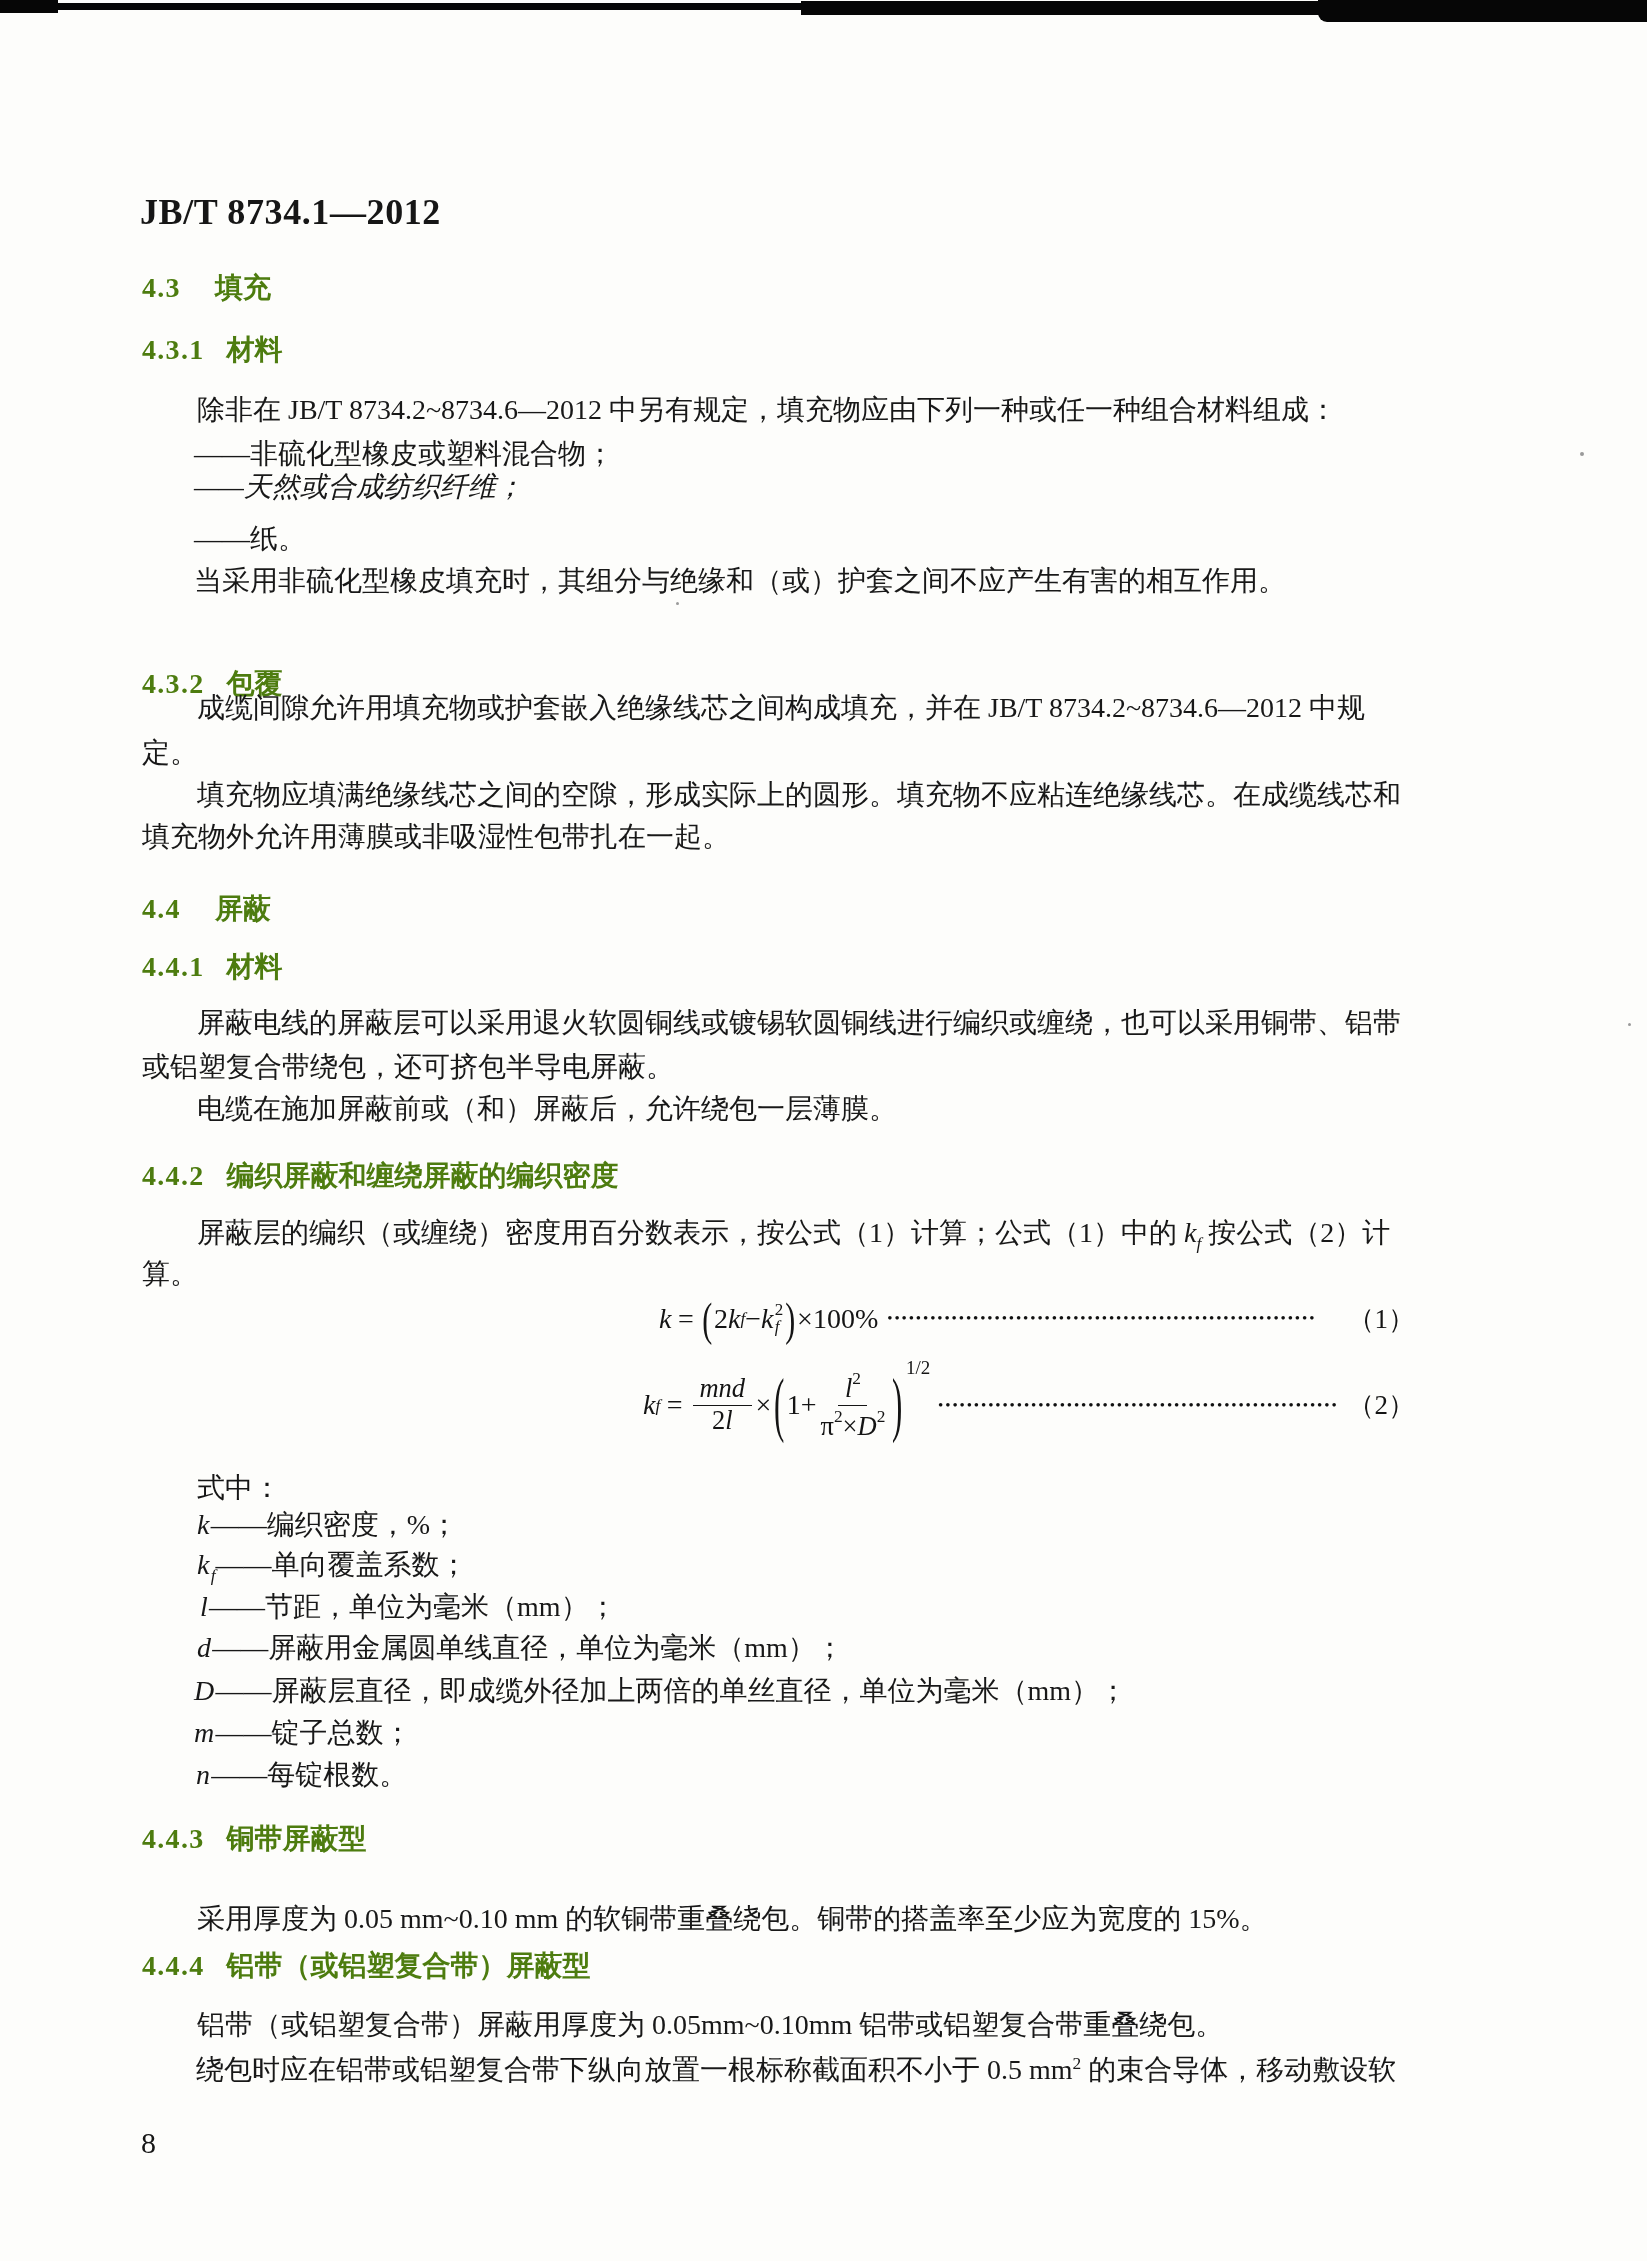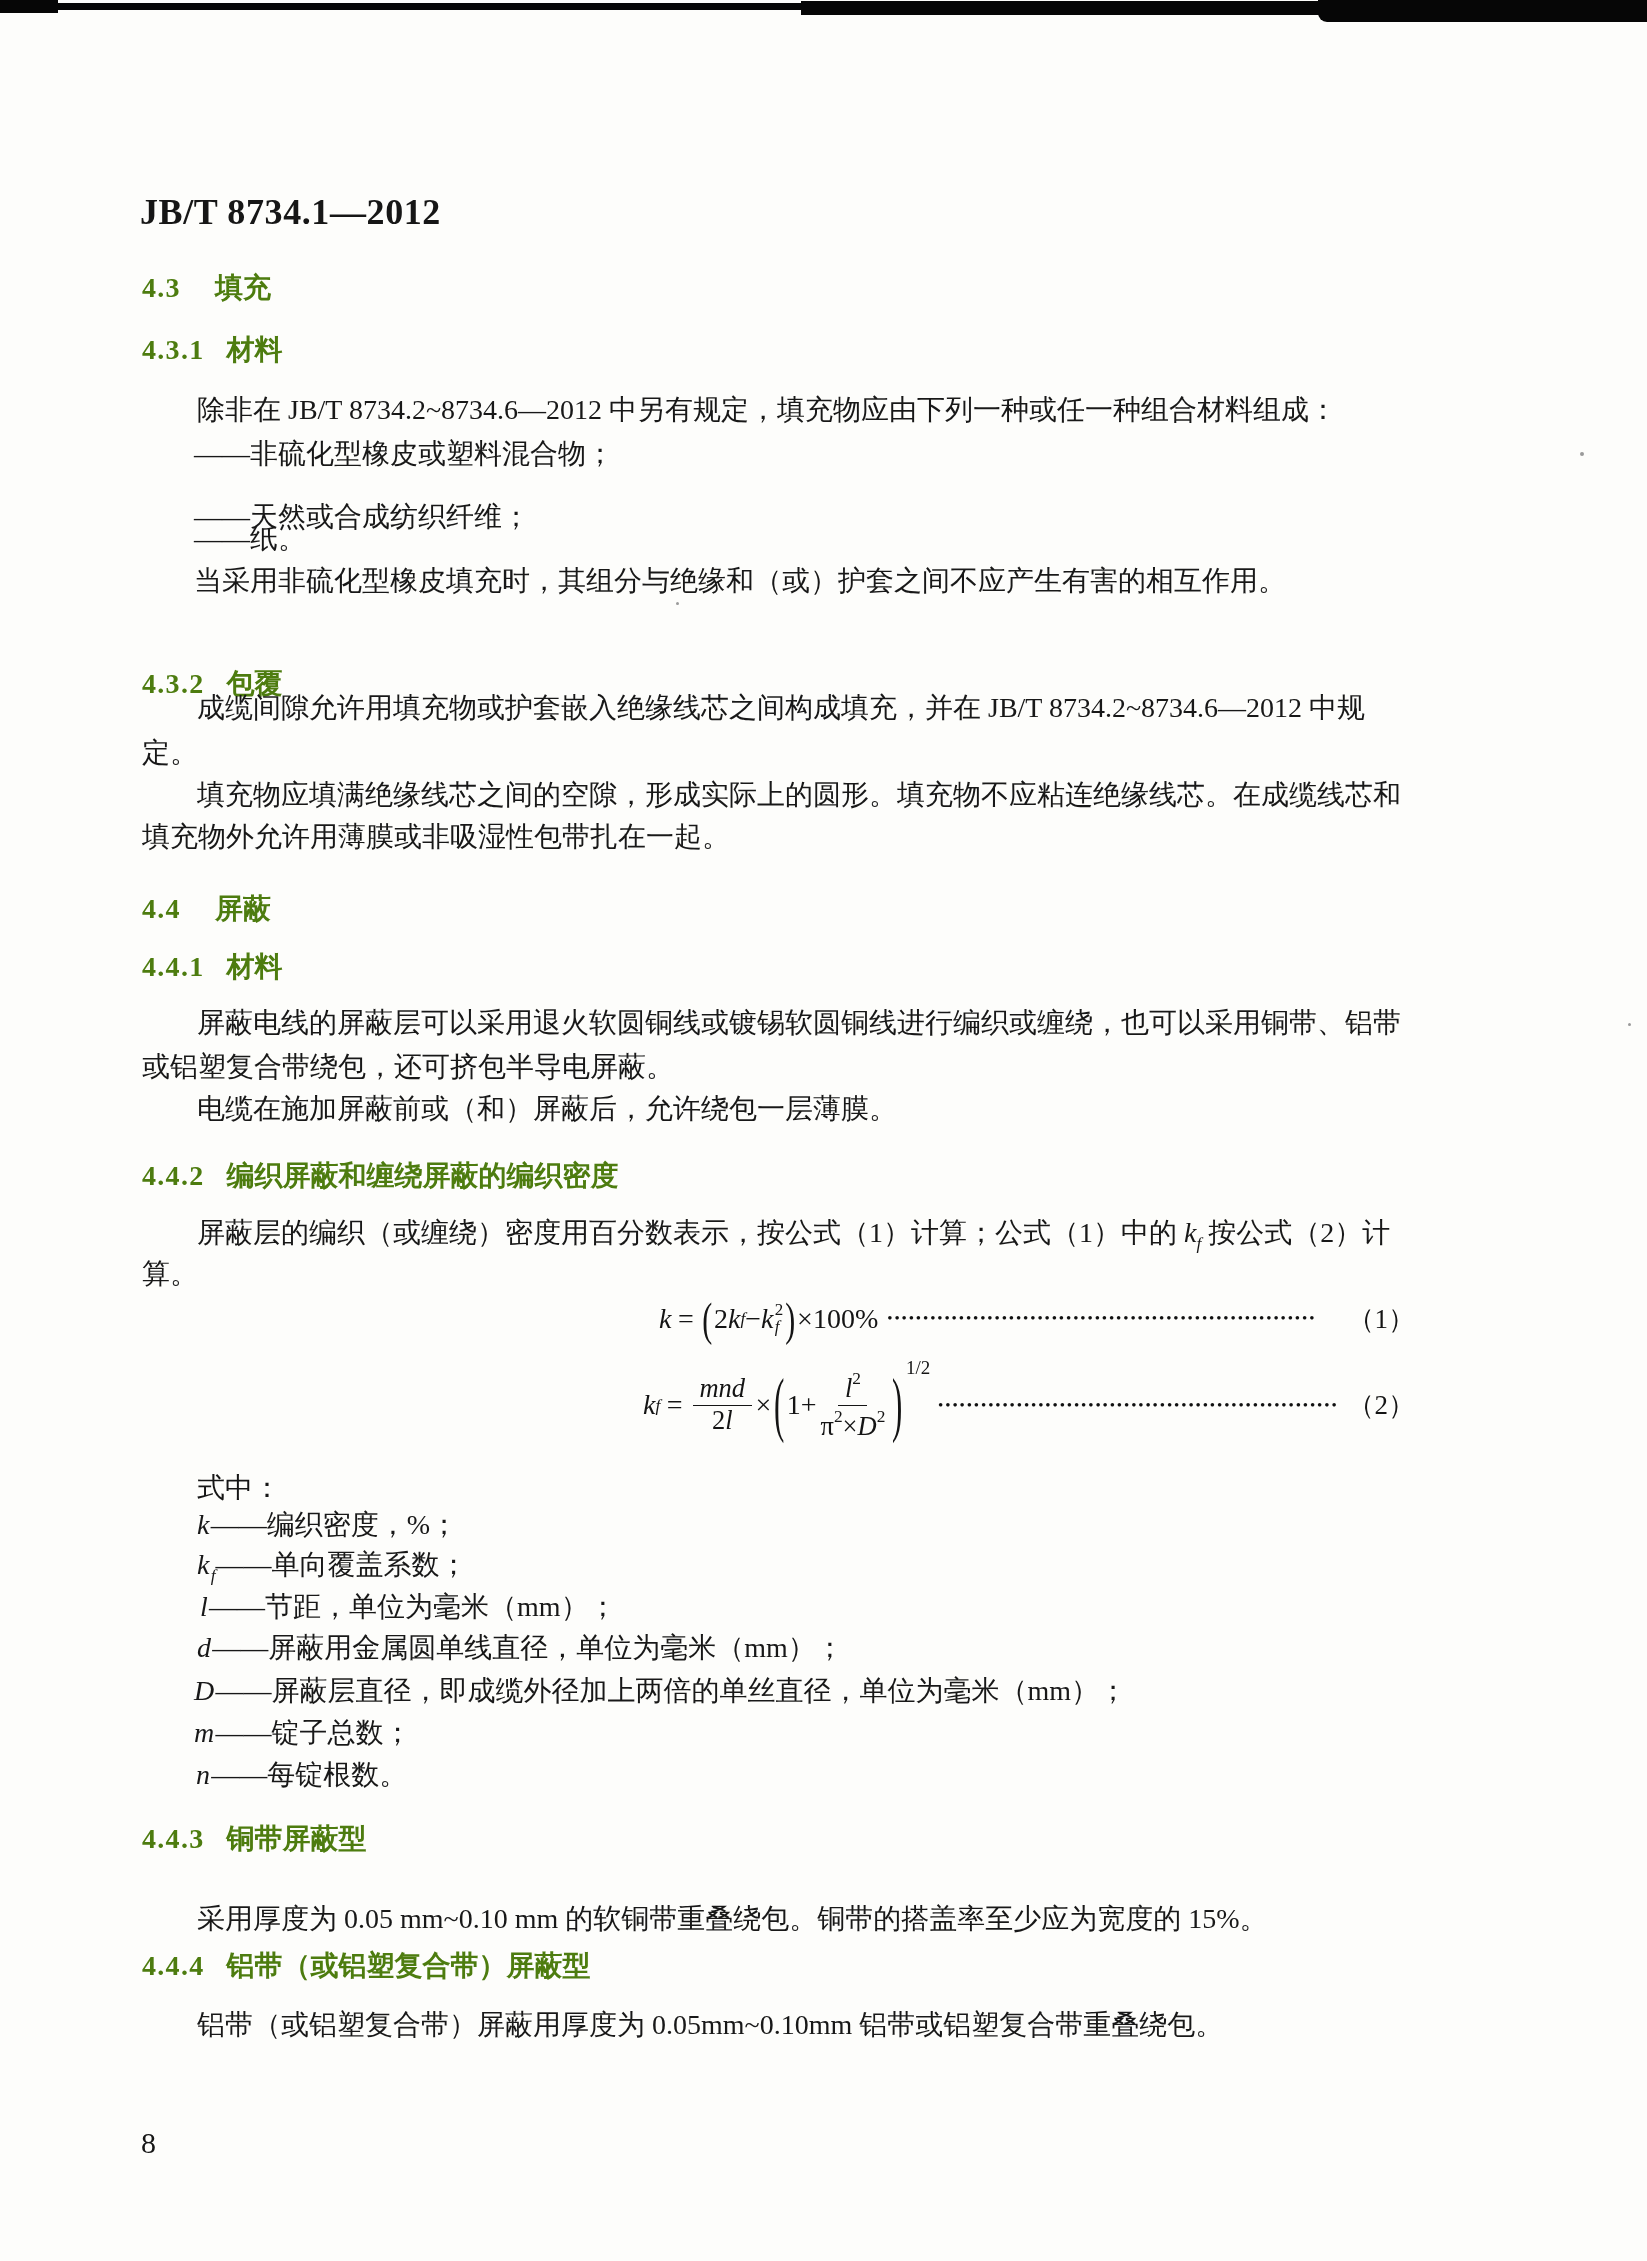--- a/index.html
+++ b/index.html
@@ -75,21 +75,21 @@
 
   <div class="hd" style="top:269px;">
     <span class="num">4.3</span><span>填充</span>
   </div>
 
   <div class="hd hd3" style="top:331px;">
     <span class="num">4.3.1</span><span>材料</span>
   </div>
   <div class="bl" style="left:197px;top:394px;">除非在 JB/T 8734.2~8734.6—2012 中另有规定，填充物应由下列一种或任一种组合材料组成：</div>
   <div class="bl" style="left:194px;top:438px;">——非硫化型橡皮或塑料混合物；</div>
-  <div class="bl" style="left:194px;top:501px;">——天然或合成纺织纤维；</div>
+  <div class="bl" style="left:194px;top:471px;font-style:italic;">——天然或合成纺织纤维；</div>
   <div class="bl" style="left:194px;top:523px;">——纸。</div>
   <div class="bl" style="left:194px;top:565px;">当采用非硫化型橡皮填充时，其组分与绝缘和（或）护套之间不应产生有害的相互作用。</div>
 
   <div class="hd hd3" style="top:633px;margin-top:32px;">
     <span class="num">4.3.2</span><span>包覆</span>
   </div>
   <div class="bl" style="left:197px;top:692px;">成缆间隙允许用填充物或护套嵌入绝缘线芯之间构成填充，并在 JB/T 8734.2~8734.6—2012 中规</div>
   <div class="bl" style="left:142px;top:737px;">定。</div>
   <div class="bl" style="left:197px;top:779px;">填充物应填满绝缘线芯之间的空隙，形成实际上的圆形。填充物不应粘连绝缘线芯。在成缆线芯和</div>
   <div class="bl" style="left:142px;top:821px;">填充物外允许用薄膜或非吸湿性包带扎在一起。</div>
@@ -179,17 +179,20 @@
 
   <div class="hd hd3" style="top:1820px;">
     <span class="num">4.4.3</span><span>铜带屏蔽型</span>
   </div>
   <div class="bl" style="left:197px;top:1883px;margin-top:20px;">采用厚度为 0.05 mm~0.10 mm 的软铜带重叠绕包。铜带的搭盖率至少应为宽度的 15%。</div>
 
   <div class="hd hd3" style="top:1947px;">
     <span class="num">4.4.4</span><span>铝带（或铝塑复合带）屏蔽型</span>
   </div>
   <div class="bl" style="left:197px;top:2009px;">铝带（或铝塑复合带）屏蔽用厚度为 0.05mm~0.10mm 铝带或铝塑复合带重叠绕包。</div>
+  <div class="bl" style="left:196px;top:2053px;">
+    <span>绕包时应在铝带或铝塑复合带下纵向放置一根标称截面积不小于 0.5 mm</span><sup>2</sup><span> 的束合导体，移动敷设软</span>
+  </div>
 
   <div class="page-num">8</div>
 
 </div>
 
 
 </body></html>

